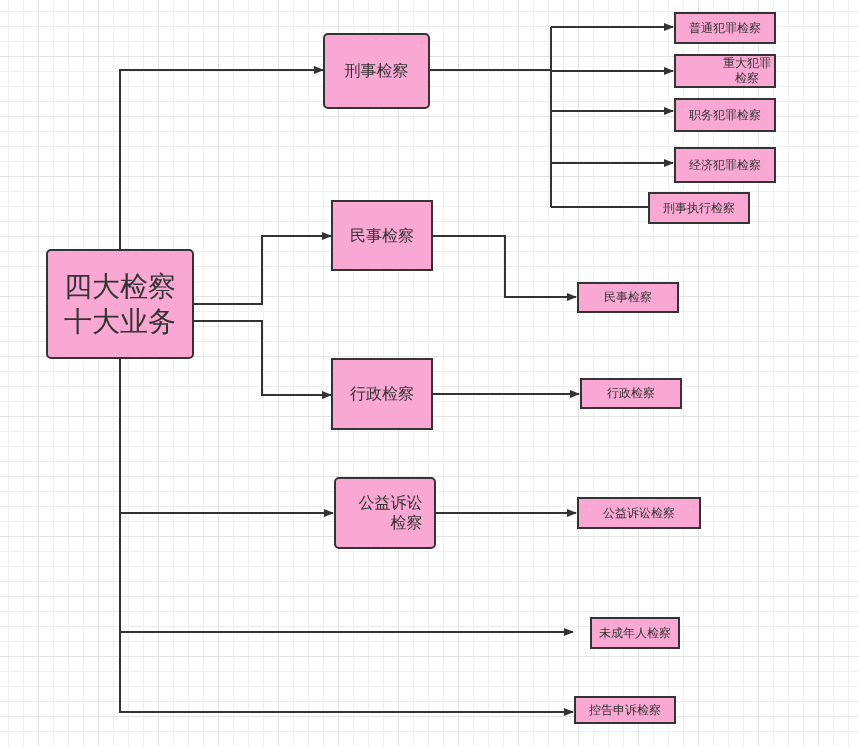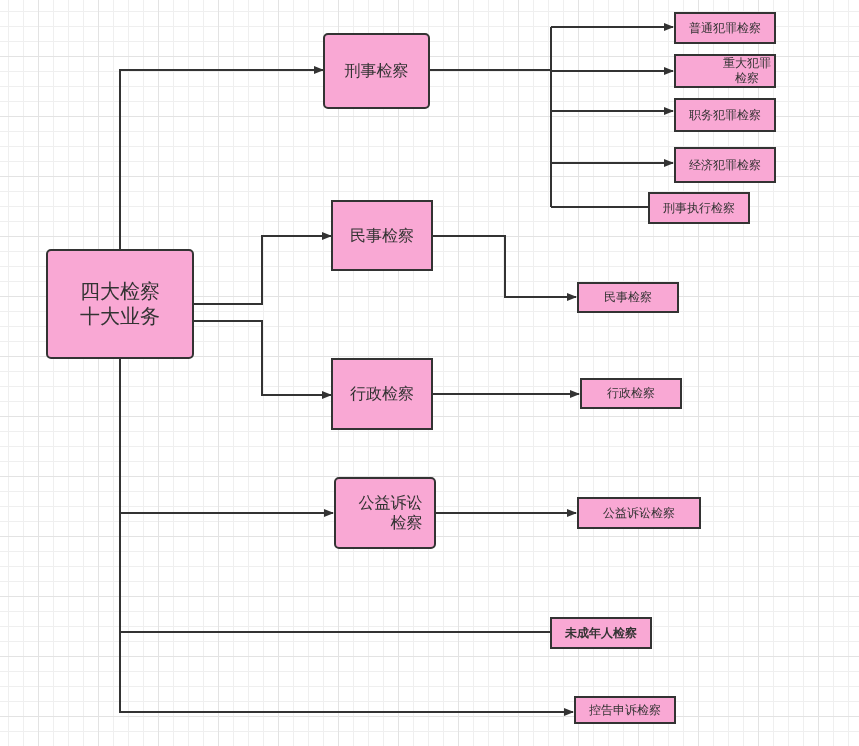--- a/index.html
+++ b/index.html
@@ -16,21 +16,21 @@
     font-family: "DejaVu Sans", "Liberation Sans", sans-serif;
   }
   svg.edges { position:absolute; left:0; top:0; }
   .node {
     position:absolute; box-sizing:border-box;
     border:2px solid #333333; background:#f9a8d4;
     display:flex; align-items:center; justify-content:center; text-align:center;
     color:#333333; white-space:pre-line; line-height:1.25;
   }
   .rounded { border-radius:5px;text-align:right; }
-  .root { font-size:20px; }
+  .root { font-size:28px; }
   .mid { font-size:16px; }
   .leaf { font-size:12px; }
 </style>
 </head>
 <body>
 
 <svg class="edges" width="859" height="746">
   <defs>
     <marker id="arrow" markerWidth="10" markerHeight="8" refX="9" refY="4" orient="auto" markerUnits="userSpaceOnUse">
       <path d="M0,0 L10,4 L0,8 Z" fill="#333333"></path>
@@ -102,18 +102,18 @@
 </div>
 <div class="node leaf" style="left:577px;top:282px;width:102px;height:31px;">
   <span>民事检察</span>
 </div>
 <div class="node leaf" style="left:580px;top:378px;width:102px;height:31px;">
   <span>行政检察</span>
 </div>
 <div class="node leaf" style="left:577px;top:497px;width:124px;height:32px;align-items:center;">
   <span>公益诉讼检察</span>
 </div>
-<div class="node leaf" style="left:550px;top:617px;width:102px;height:32px;font-weight:bold;">
+<div class="node leaf" style="left:590px;top:617px;width:90px;height:32px;">
   <span>未成年人检察</span>
 </div>
 <div class="node leaf" style="left:574px;top:696px;width:102px;height:28px;">
   <span>控告申诉检察</span>
 </div>
 
 </body></html>

